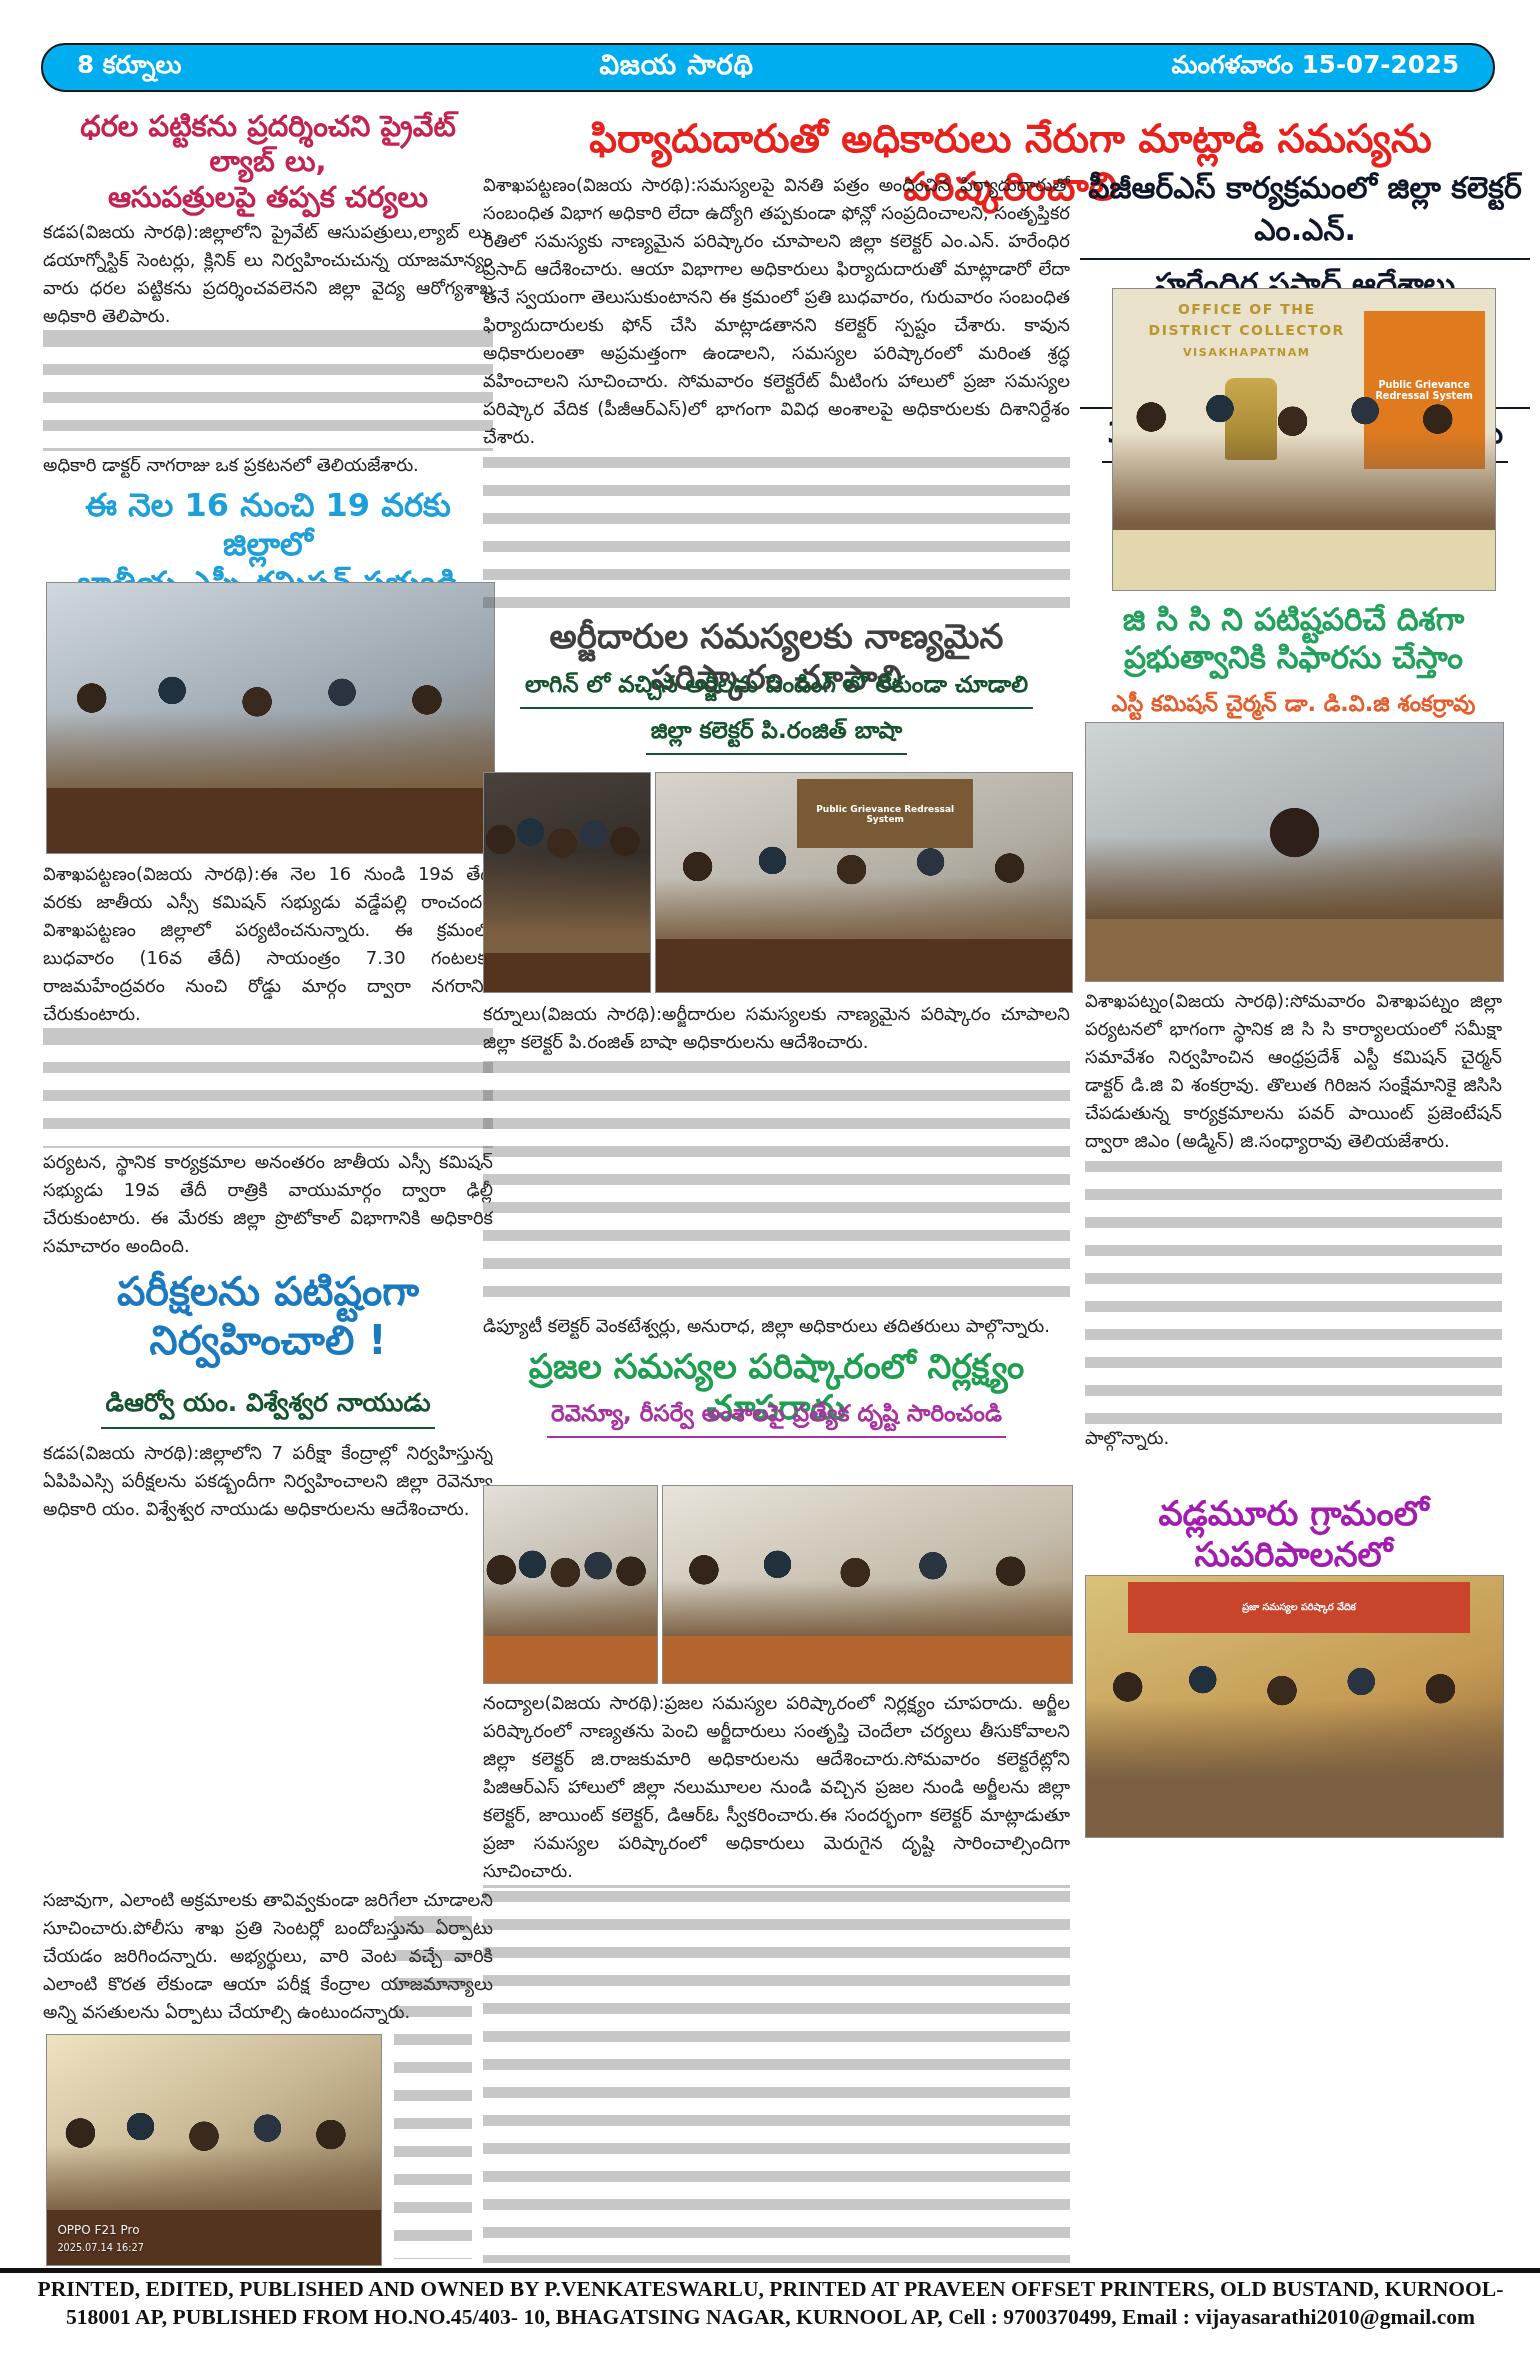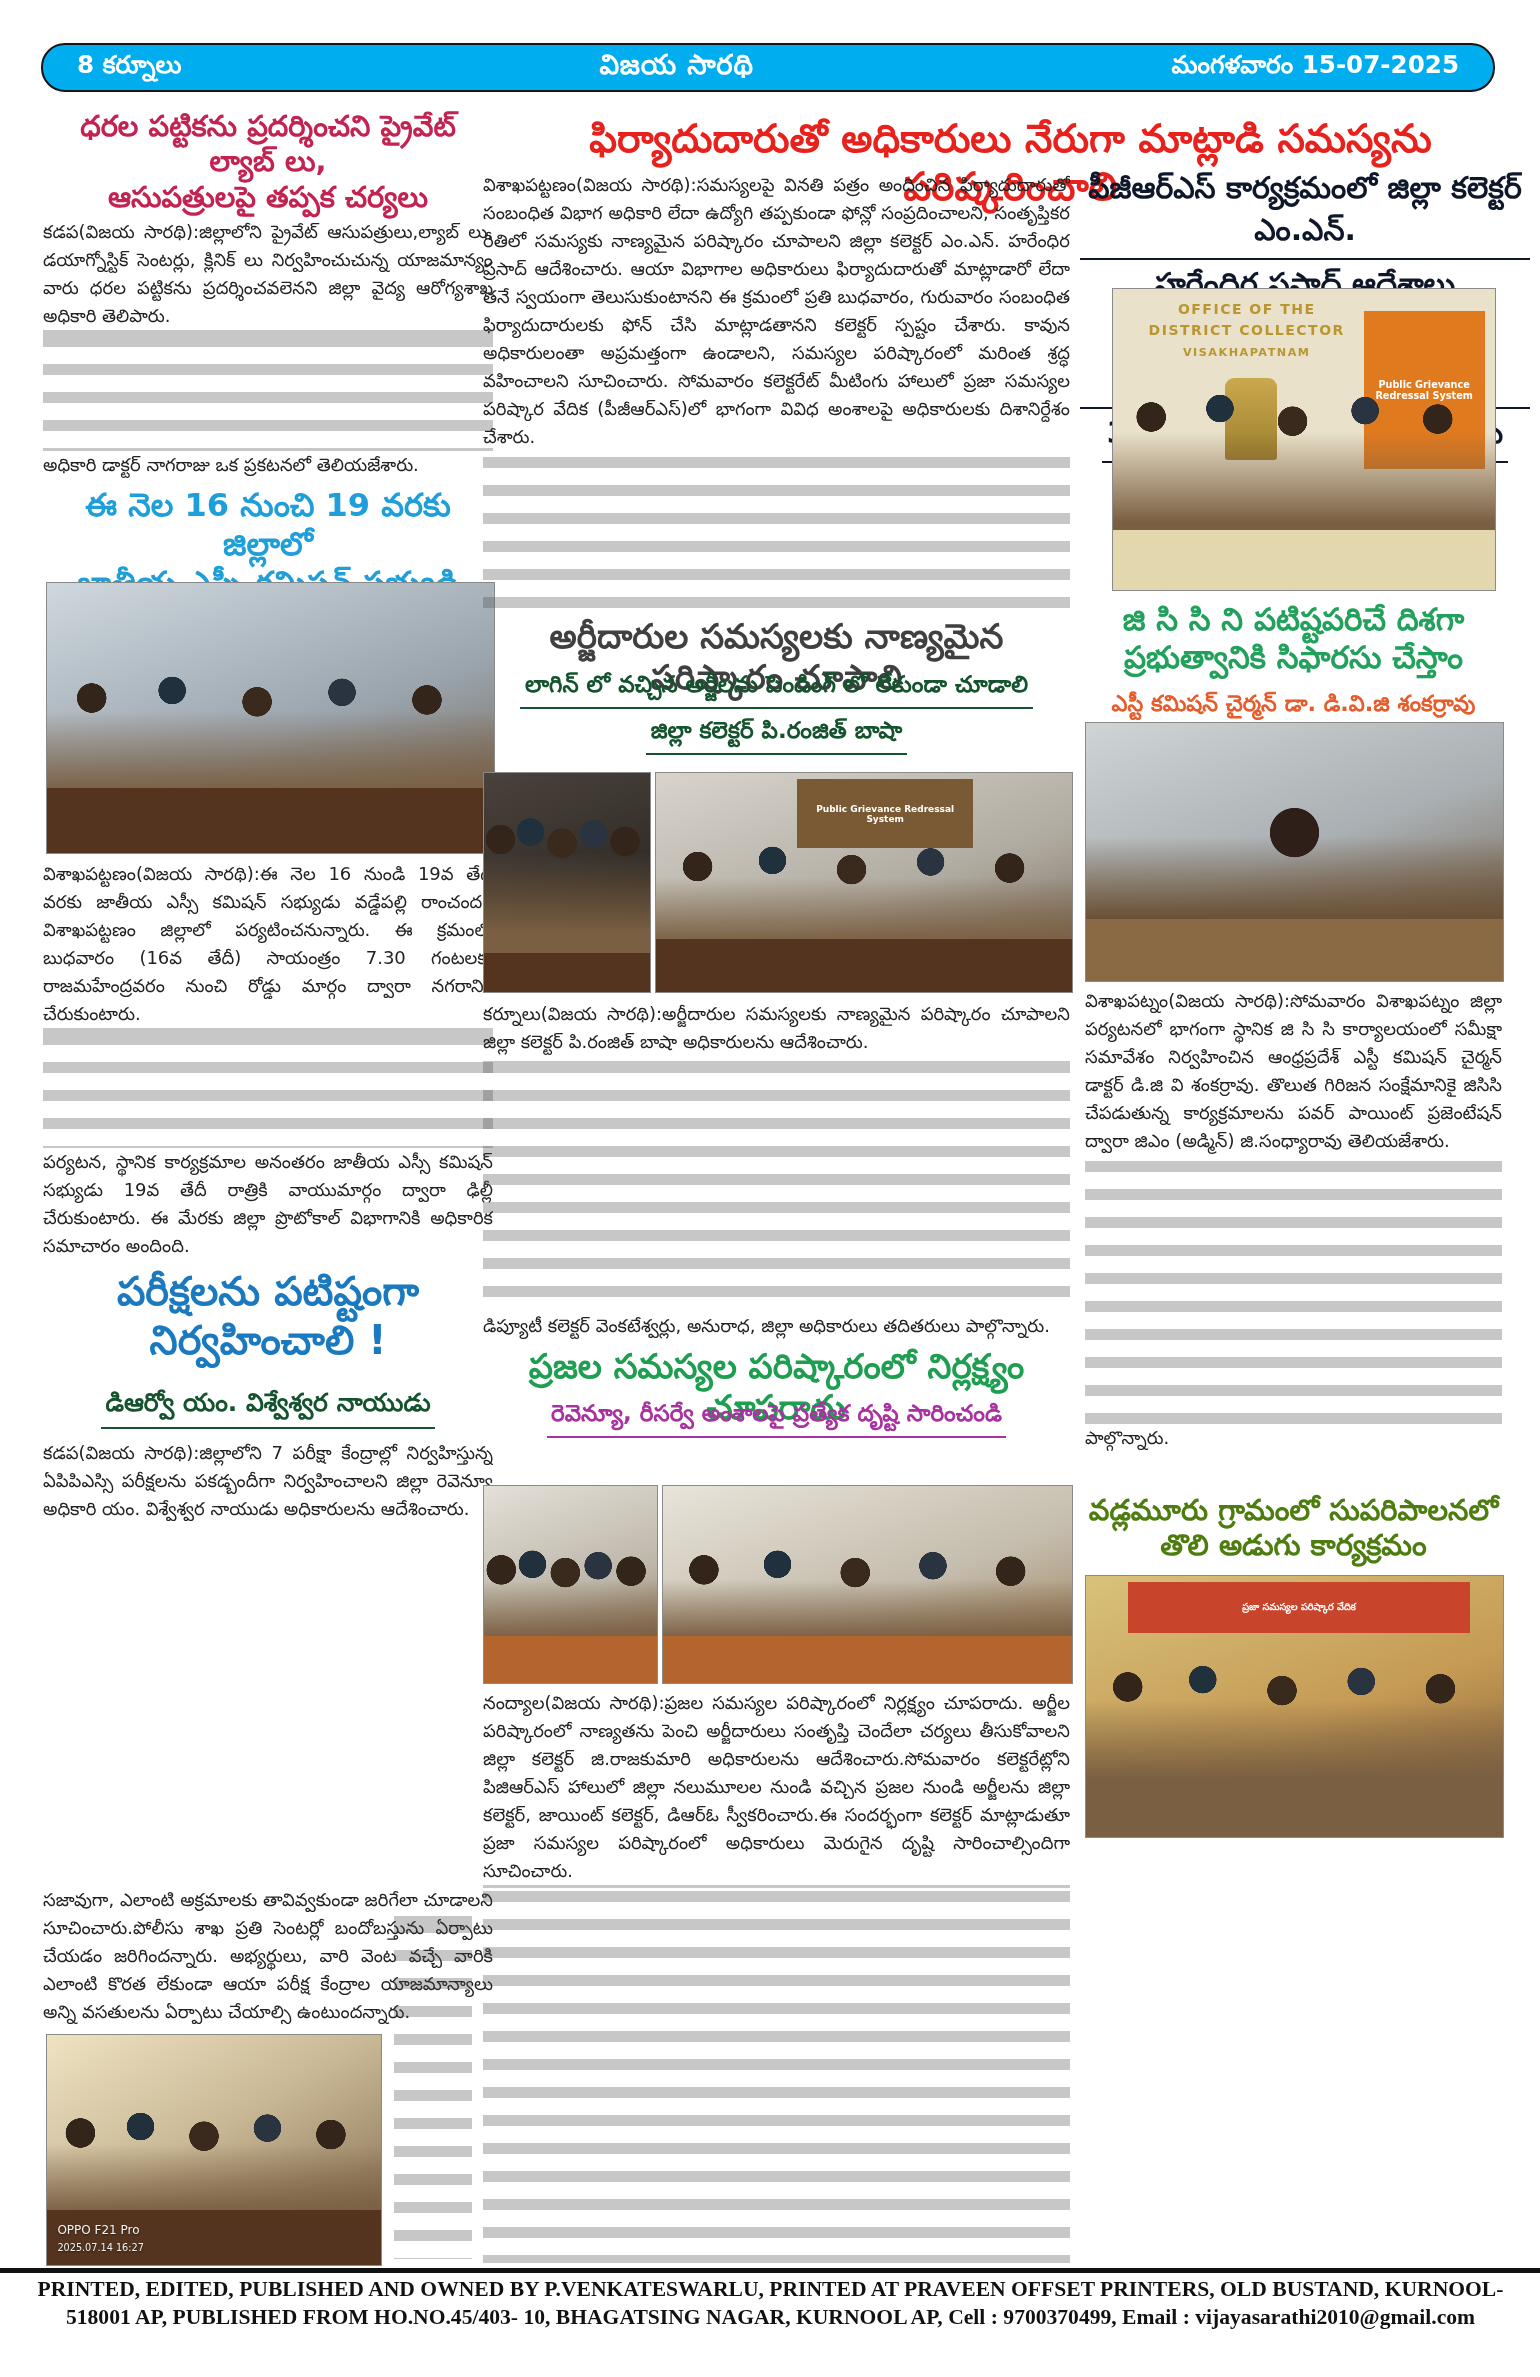--- a/index.html
+++ b/index.html
@@ -16,21 +16,21 @@
 
   
   .hl{font-weight:800;text-align:center;line-height:1.22;}
   .hl-red{color:#E8211D;font-size:39px;}
   .hl-crimson{color:#C22350;font-size:29px;}
   .hl-blue{color:#1E9FD9;font-size:32px;}
   .hl-steel{color:#1B7ABF;font-size:40px;}
   .hl-magenta{color:#404040;font-size:34px;}
   .hl-green{color:#1E9E50;font-size:34px;}
   .hl-green2{color:#21A15B;font-size:31px;}
-  .hl-tan{color:#4d7c0f;font-size:29px;}
+  .hl-tan{color:#a21caf;font-size:34px;}
   .sub{font-weight:bold;text-align:center;}
   .sub span{display:inline-block;border-bottom:2.2px solid currentColor;padding:0 4.5px 3.7px;}
   .sub-green{color:#0f172a;font-size:30px;}
   .sub-magenta{color:#14532d;font-size:23px;}
   .sub-purple{color:#A832A0;font-size:23px;}
   .sub-orange{color:#E65C2A;font-size:22.4px;}
 
   
   .body{font-size:18px;line-height:28px;text-align:justify;display:flex;flex-direction:column;
         overflow:hidden;color:#222;}

